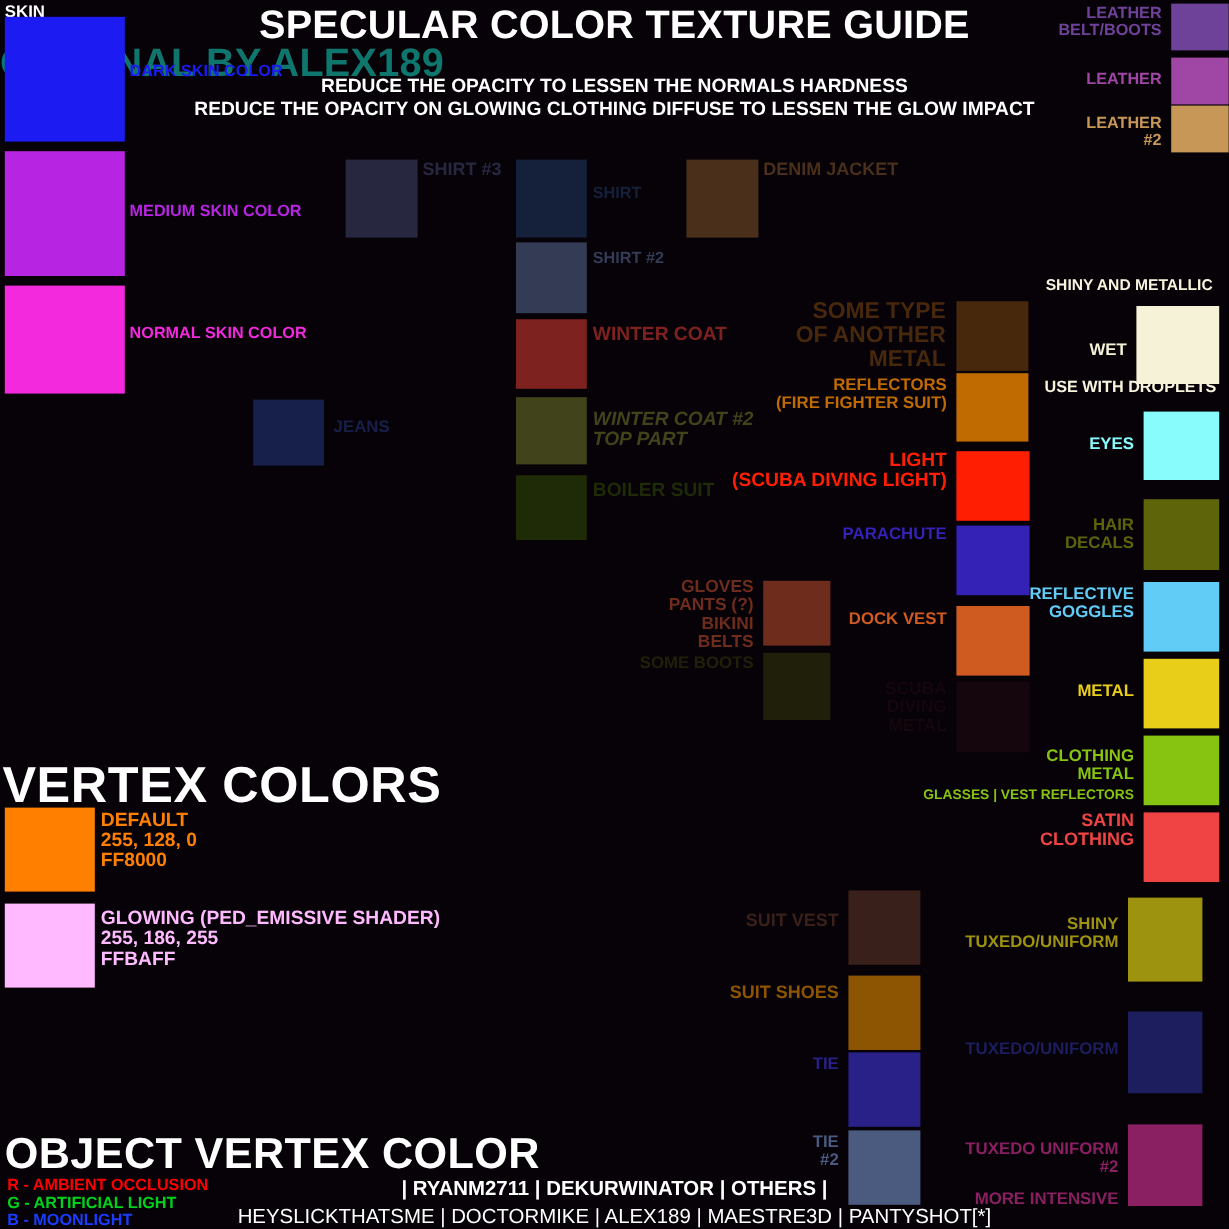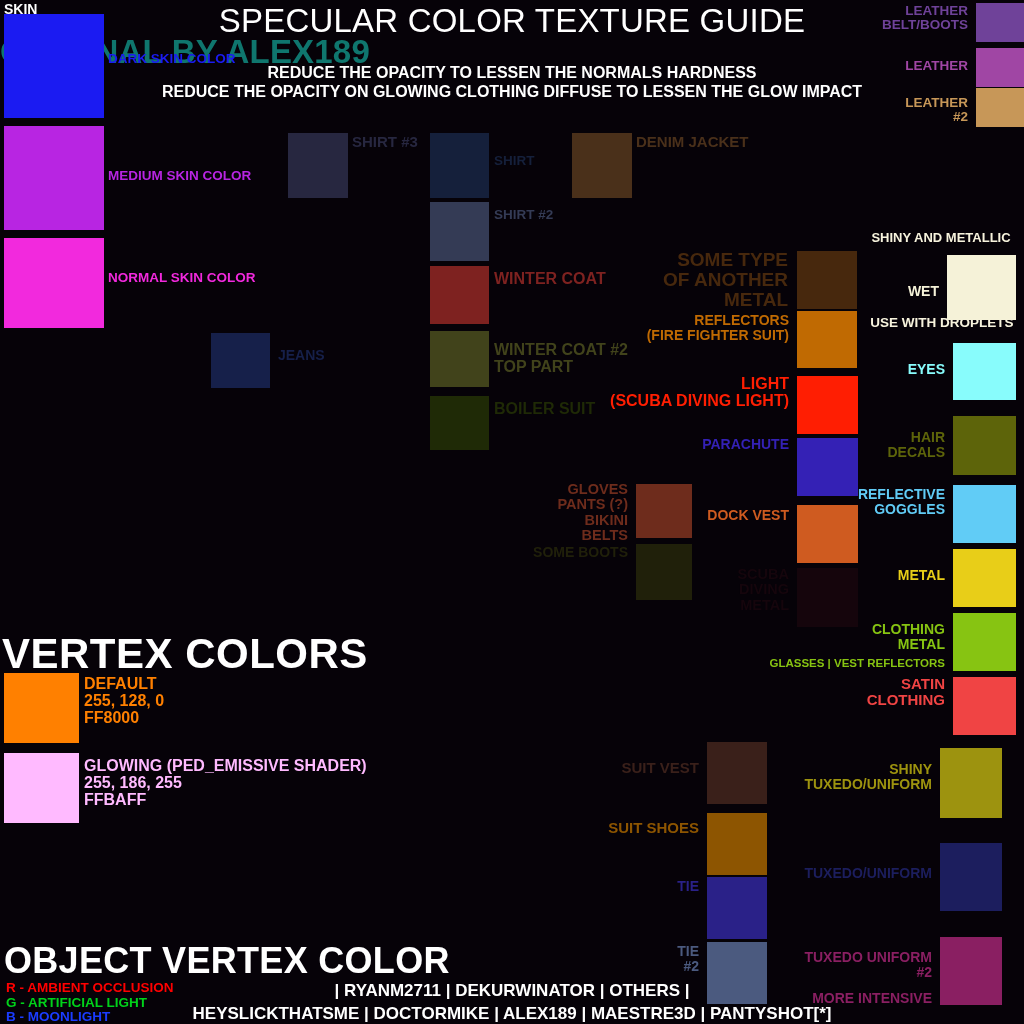--- a/index.html
+++ b/index.html
@@ -10,21 +10,21 @@
     -webkit-font-smoothing:antialiased;
   }
   .sw{position:absolute;}
   .lbl{position:absolute;font-weight:bold;line-height:1.06;white-space:pre;}
   .lbl.r{text-align:right;}
   .lbl.l{text-align:left;}
   .lbl.c{text-align:center;}
 
   
   #title1{position:absolute;left:0;top:2px;width:1024px;text-align:center;
-    color:#ffffff;font-size:33px;font-weight:normal;letter-spacing:.2px;}
+    color:#ffffff;font-size:33px;font-weight:bold;letter-spacing:.2px;}
   #title2{position:absolute;left:0;top:33px;width:1024px;text-align:left;
     color:#0f766e;font-size:33px;font-weight:bold;letter-spacing:.2px;}
   #sub1{position:absolute;left:0;top:64px;width:1024px;text-align:center;
     color:#ffffff;font-size:16px;font-weight:bold;}
   #sub2{position:absolute;left:0;top:83px;width:1024px;text-align:center;
     color:#ffffff;font-size:16px;font-weight:bold;}
 
   #skinhdr{left:4px;top:2px;color:#ffffff;font-size:14px;}
   #shinyhdr{left:862px;top:231px;width:158px;color:#f7f3dd;font-size:13px;text-align:center;}
   #droplets{left:862px;top:316px;width:160px;color:#f7f3dd;font-size:13.5px;text-align:center;}
@@ -35,21 +35,21 @@
     font-size:36px;font-weight:bold;letter-spacing:.3px;}
 
   .rgbline{position:absolute;font-size:13.5px;font-weight:bold;left:6px;}
   #rline{top:980px;color:#ff0000;}
   #gline{top:995px;color:#00d21a;}
   #bline{top:1009px;color:#1a3cff;}
 
   #cred1{position:absolute;left:0;top:981px;width:1024px;text-align:center;
     color:#ffffff;font-size:17px;font-weight:bold;}
   #cred2{position:absolute;left:0;top:1004px;width:1024px;text-align:center;
-    color:#ffffff;font-size:17px;font-weight:bold;}
+    color:#ffffff;font-size:17px;font-weight:normal;}
 </style>
 </head>
 <body>
 
 <div id="title1">SPECULAR COLOR TEXTURE GUIDE</div>
 <div id="title2">ORIGINAL BY ALEX189</div>
 <div id="sub1">REDUCE THE OPACITY TO LESSEN THE NORMALS HARDNESS</div>
 <div id="sub2">REDUCE THE OPACITY ON GLOWING CLOTHING DIFFUSE TO LESSEN THE GLOW IMPACT</div>
 
 <div class="lbl l" id="skinhdr">SKIN</div>
@@ -79,21 +79,21 @@
     <div class="lbl l" style="top: 154px; font-size: 13.5px; color: rgb(21, 32, 59); left: 494px;">SHIRT</div>
     <div class="sw" style="left: 572px; top: 133px; width: 60px; height: 65px; background: rgb(74, 48, 26);"></div>
     <div class="lbl l" style="top: 134px; font-size: 15px; color: rgb(74, 48, 26); left: 636px;">DENIM JACKET</div>
     <div class="sw" style="left: 430px; top: 202px; width: 59px; height: 59px; background: rgb(52, 59, 85);"></div>
     <div class="lbl l" style="top: 208px; font-size: 13.5px; color: rgb(52, 59, 85); left: 494px;">SHIRT #2</div>
     <div class="sw" style="left: 430px; top: 266px; width: 59px; height: 58px; background: rgb(126, 34, 32);"></div>
     <div class="lbl l" style="top: 271px; font-size: 16px; color: rgb(126, 34, 32); left: 494px;">WINTER COAT</div>
     <div class="sw" style="left: 211px; top: 333px; width: 59px; height: 55px; background: rgb(22, 32, 74);"></div>
     <div class="lbl l" style="top: 348px; font-size: 14px; color: rgb(22, 32, 74); left: 278px;">JEANS</div>
     <div class="sw" style="left: 430px; top: 331px; width: 59px; height: 56px; background: rgb(65, 67, 27);"></div>
-    <div class="lbl l" style="top: 342px; font-size: 16px; color: rgb(65, 67, 27); left: 494px;">WINTER COAT #2
+    <div class="lbl l" style="top: 342px; font-size: 16px; color: rgb(65, 67, 27); left: 494px; font-style: italic;">WINTER COAT #2
 TOP PART</div>
     <div class="sw" style="left: 430px; top: 396px; width: 59px; height: 54px; background: rgb(31, 42, 6);"></div>
     <div class="lbl l" style="top: 401px; font-size: 16px; color: rgb(31, 42, 6); left: 494px;">BOILER SUIT</div>
     <div class="sw" style="left: 636px; top: 484px; width: 56px; height: 54px; background: rgb(110, 44, 28);"></div>
     <div class="lbl r" style="top: 482px; font-size: 14.5px; color: rgb(110, 44, 28); right: 396px;">GLOVES
 PANTS (?)
 BIKINI
 BELTS</div>
     <div class="sw" style="left: 636px; top: 544px; width: 56px; height: 56px; background: rgb(32, 32, 10);"></div>
     <div class="lbl r" style="top: 545px; font-size: 14px; color: rgb(32, 32, 10); right: 396px;">SOME BOOTS</div>

